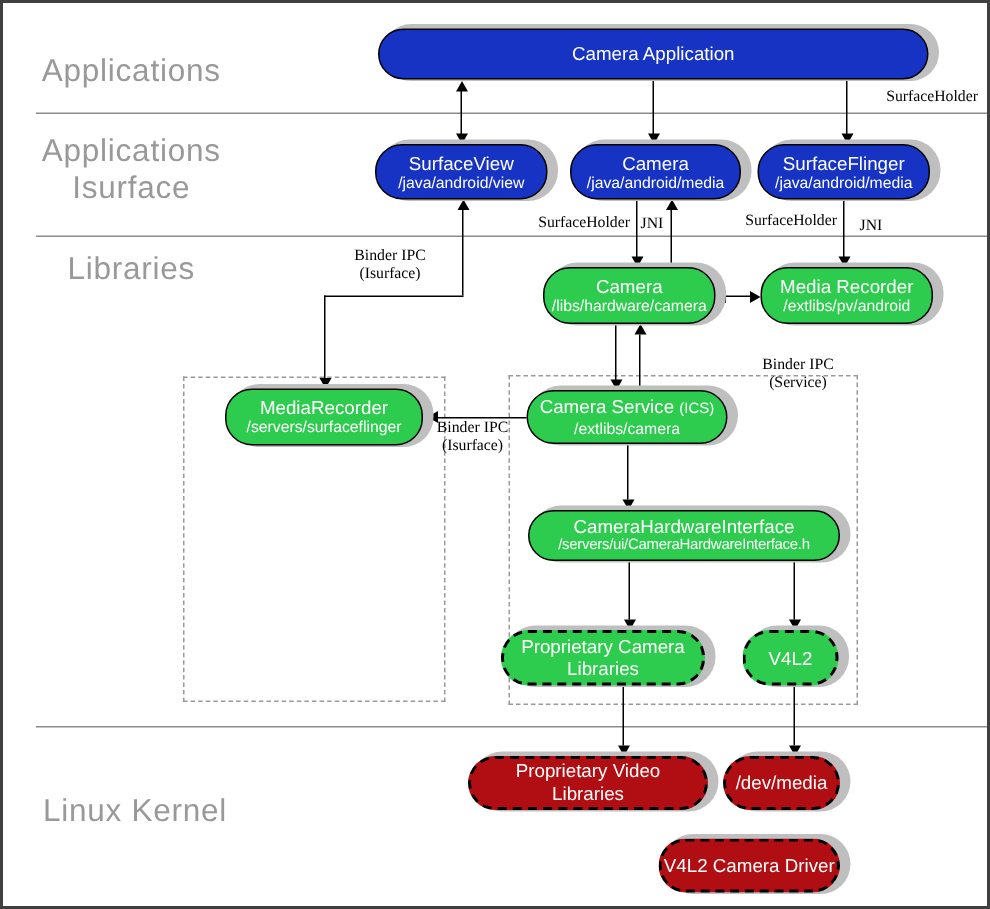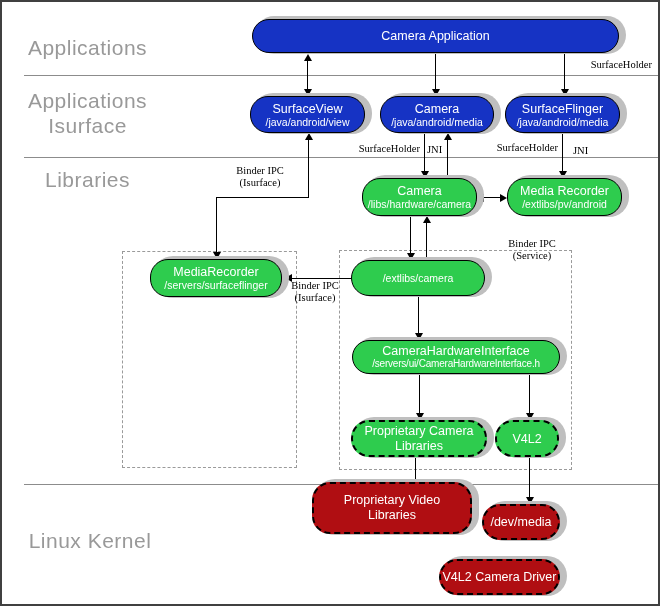--- a/index.html
+++ b/index.html
@@ -152,34 +152,35 @@
   </div>
   <div class="box green" style="left:505px;top:176px;width:115px;height:38px">
     <div class="title">Media Recorder</div>
     <div class="subtitle">/extlibs/pv/android</div>
   </div>
   <div class="box green" style="left:148px;top:257px;width:132px;height:38px">
     <div class="title">MediaRecorder</div>
     <div class="subtitle">/servers/surfaceflinger</div>
   </div>
   <div class="box green" style="left:349px;top:258px;width:134px;height:36px">
+    <div class="title"><span>Camera Service</span> <span class="suffix">(ICS)</span></div>
     <div class="subtitle">/extlibs/camera</div>
   </div>
   <div class="box green" style="left:350px;top:338px;width:208px;height:34px">
     <div class="title">CameraHardwareInterface</div>
     <div class="subtitle tiny">/servers/ui/CameraHardwareInterface.h</div>
   </div>
-  <div class="box green dash" style="left:349px;top:418px;width:136px;height:37px">
+  <div class="box green dash" style="left:332px;top:418px;width:136px;height:37px">
     <div class="title wrap">Proprietary Camera Libraries</div>
   </div>
   <div class="box green dash" style="left:493px;top:418px;width:64px;height:37px">
     <div class="title">V4L2</div>
   </div>
 
-  <div class="box red dash" style="left:310px;top:480px;width:160px;height:52px">
+  <div class="box red dash" style="left:310px;top:502px;width:160px;height:36px">
     <div class="title wrap" style="max-width:120px">Proprietary Video Libraries</div>
   </div>
   <div class="box red dash" style="left:480px;top:502px;width:78px;height:36px">
     <div class="title">/dev/media</div>
   </div>
   <div class="box red dash" style="left:437px;top:557px;width:121px;height:36px">
     <div class="title">V4L2 Camera Driver</div>
   </div>
 
 </div>

